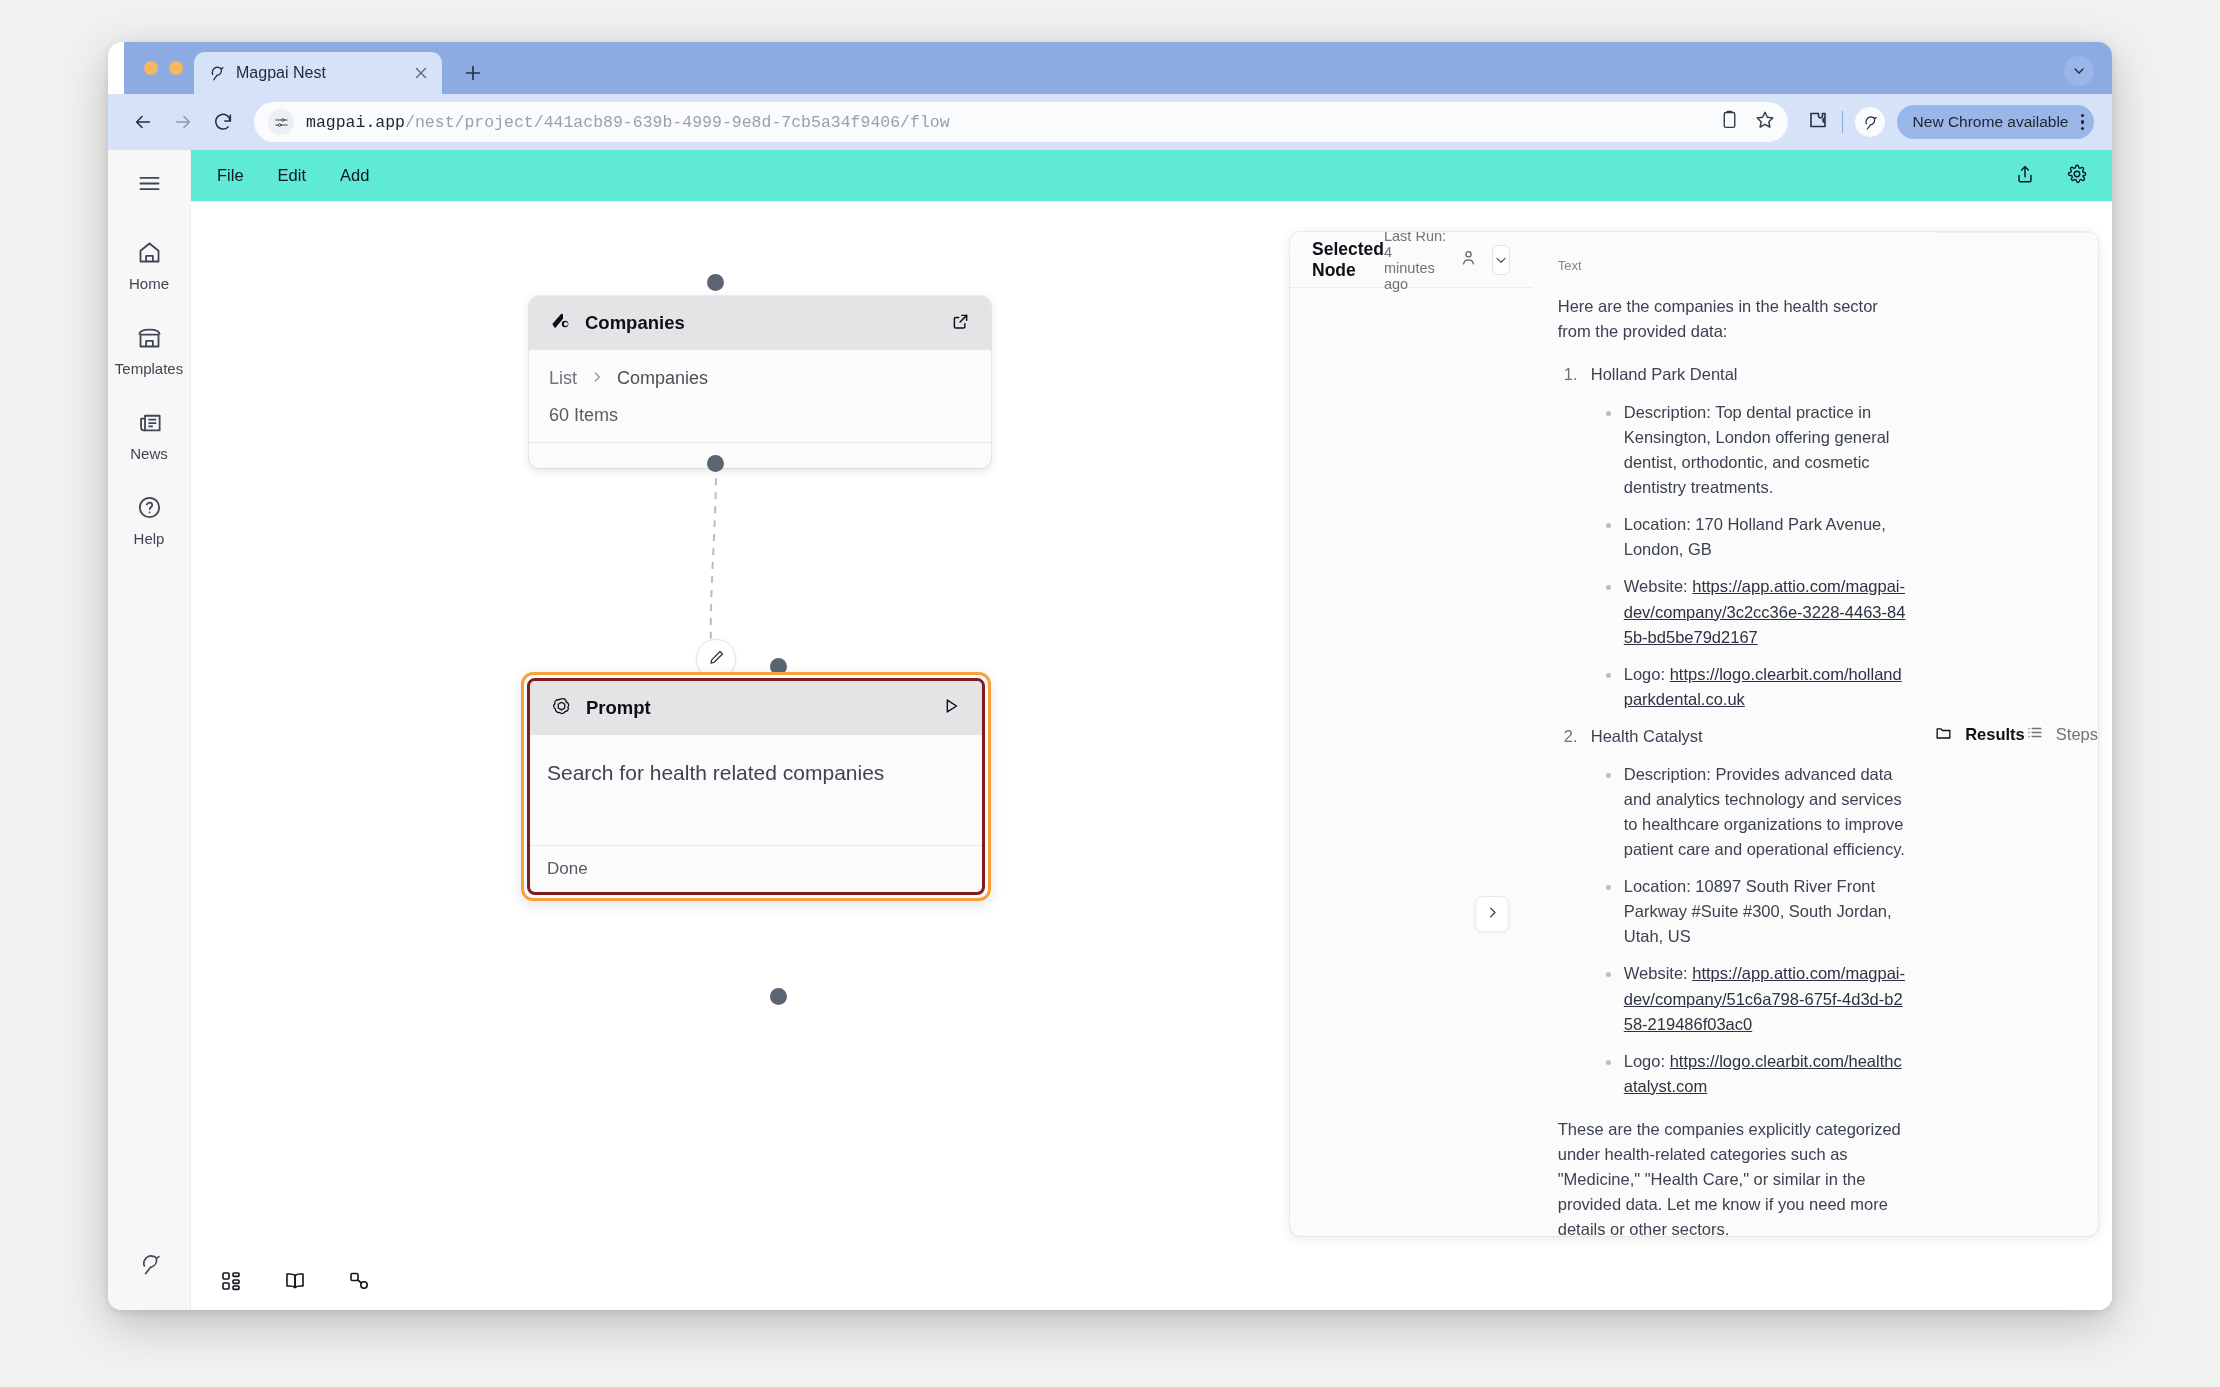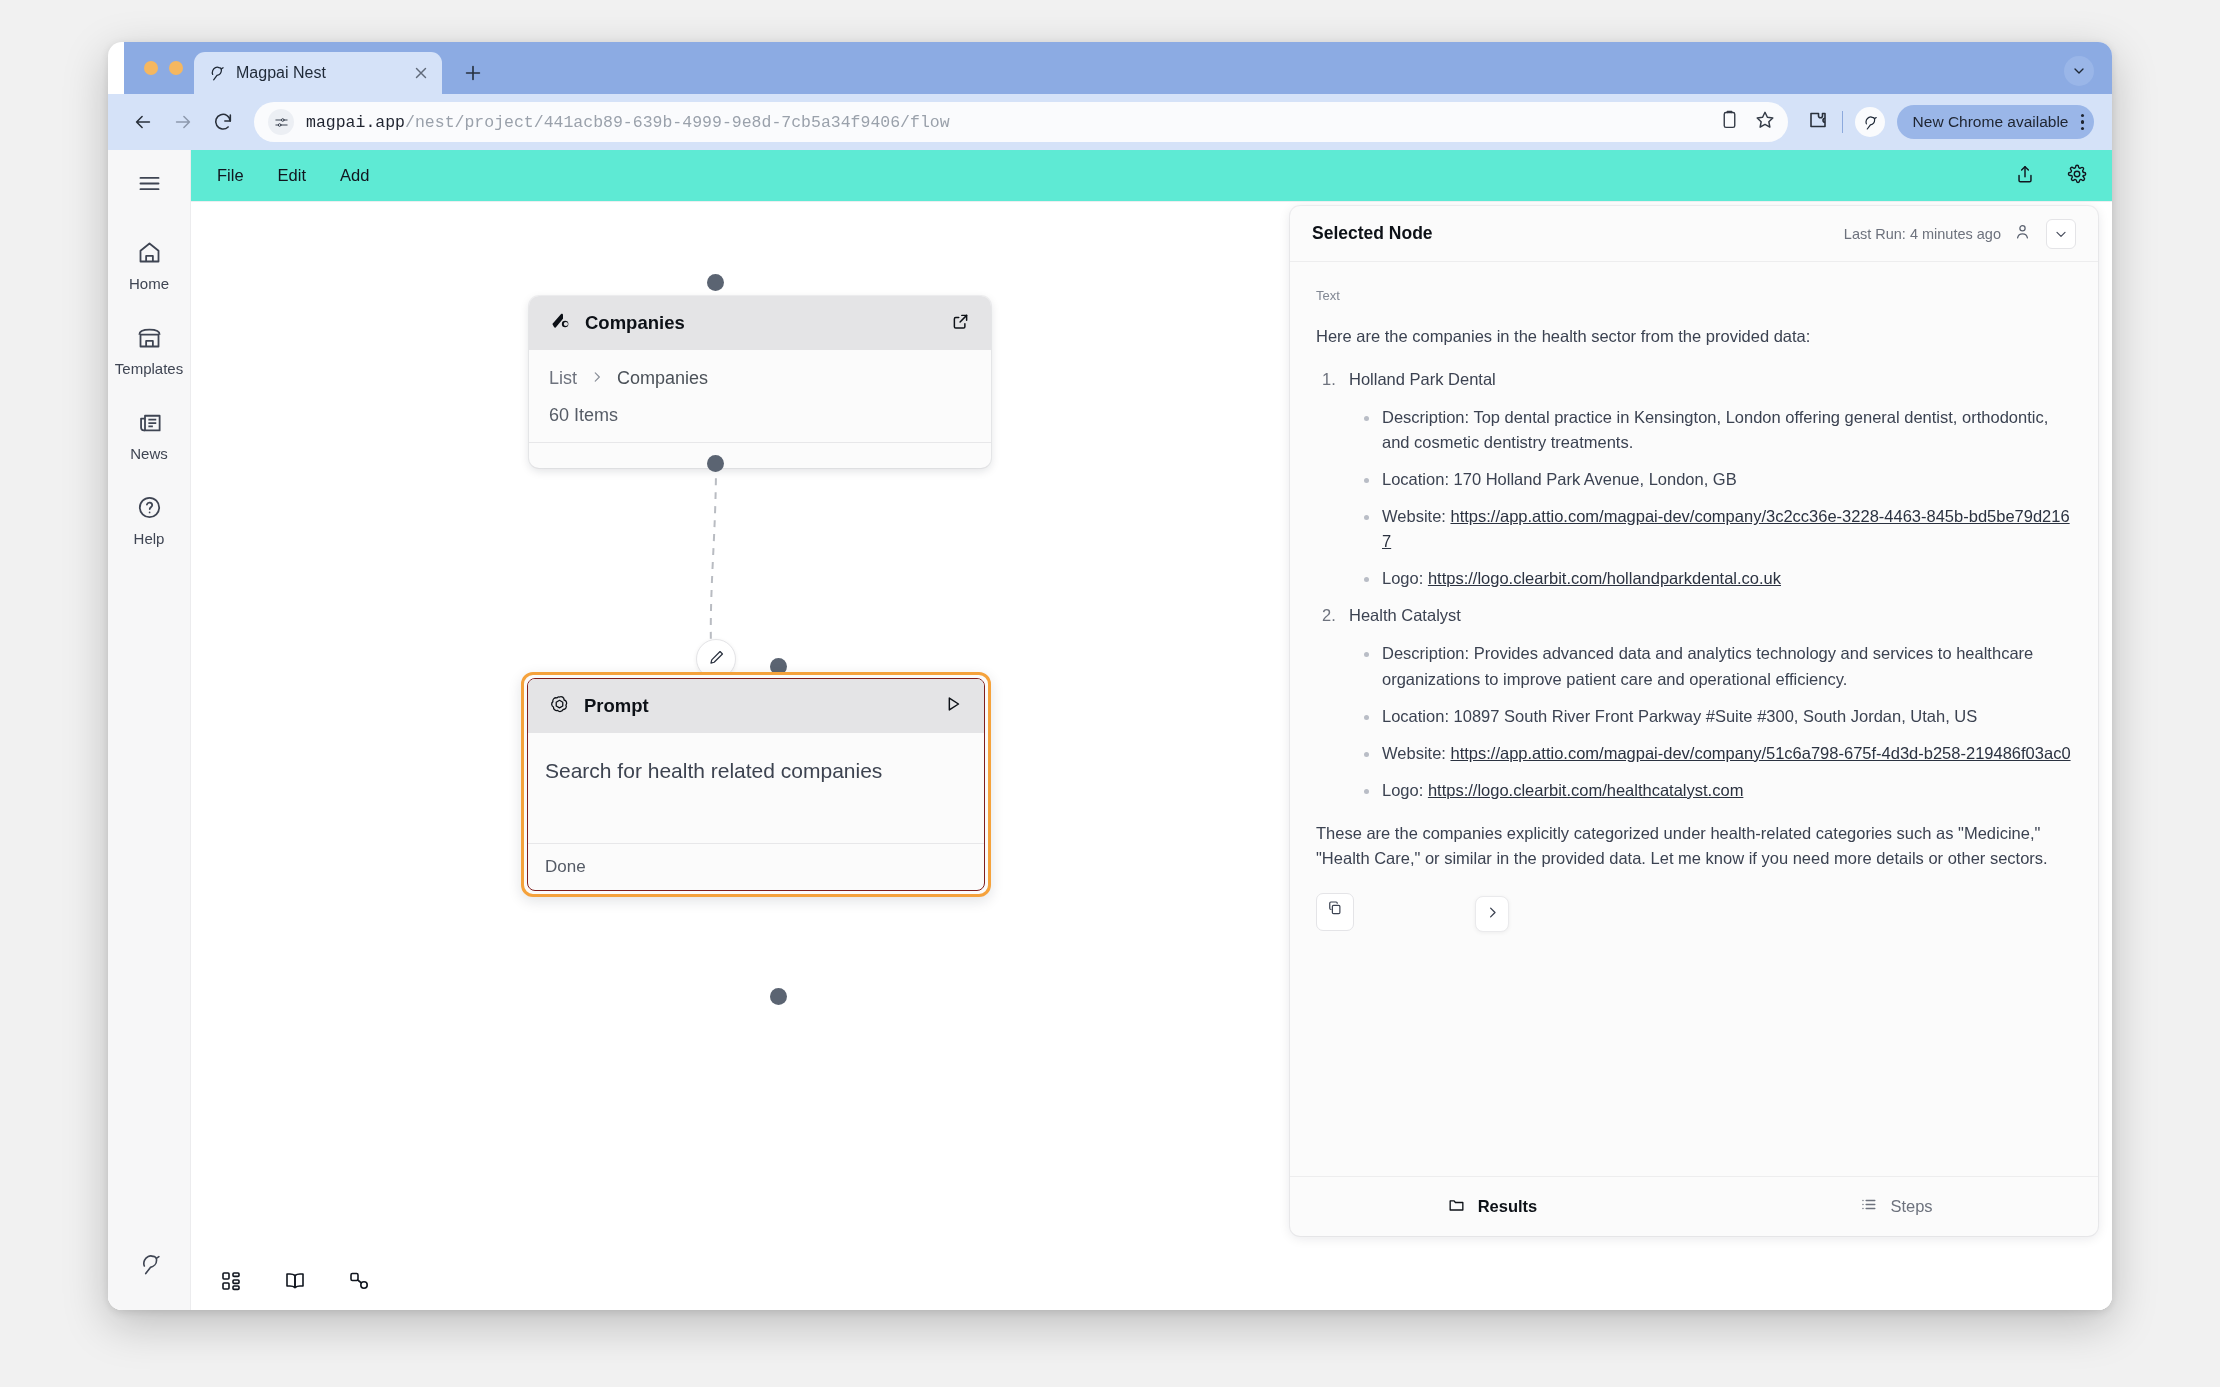--- a/index.html
+++ b/index.html
@@ -199,21 +199,21 @@
     position: absolute; left: 330px; top: 470px;
     width: 470px;
     border-radius: 12px;
     border: 3px solid #f5a23c;
     background: #fbfbfb;
     padding: 3px;
     box-shadow: 0 4px 14px rgba(16,24,40,0.12);
   }
   #node-prompt .inner {
     border-radius: 8px;
-    border: 1px solid #7f1d1d;
+    border: 3px solid #7f1d1d;
     overflow: hidden;
     background: #fbfbfb;
   }
   #node-prompt .ptext {
     padding: 26px 17px 60px;
     font-size: 21px; color:#3d4350;
   }
   #node-prompt .pfoot {
     border-top: 1px solid #e7e7e9;
     padding: 13px 17px;
@@ -242,27 +242,27 @@
     position: absolute; left: 0; bottom: 0;
     height: 54px; width: 100%;
     background: #fff;
     display: flex; align-items: center;
     gap: 40px; padding-left: 28px;
   }
 
   
   #rightpanel {
     position: absolute;
-    right: 14px; top: 4px;
+    right: 14px; top: 30px;
     width: 808px;
     bottom: 74px;
     background: #fbfbfb;
     border-radius: 10px;
     box-shadow: 0 2px 12px rgba(16,24,40,0.10), 0 0 0 1px rgba(16,24,40,0.05);
-    display: flex; flex-direction: column;
+    display: flex; flex-direction: row;
     overflow: hidden;
   }
   #rp-head {
     height: 56px; flex: 0 0 56px;
     display: flex; align-items: center;
     padding: 0 22px;
     border-bottom: 1px solid #ededee;
   }
   #rp-head .t { font-size: 17.5px; font-weight: bold; color: #0d1117; flex:1 1 auto; }
   #rp-head .lastrun { font-size: 14.5px; color:#6d727d; }

